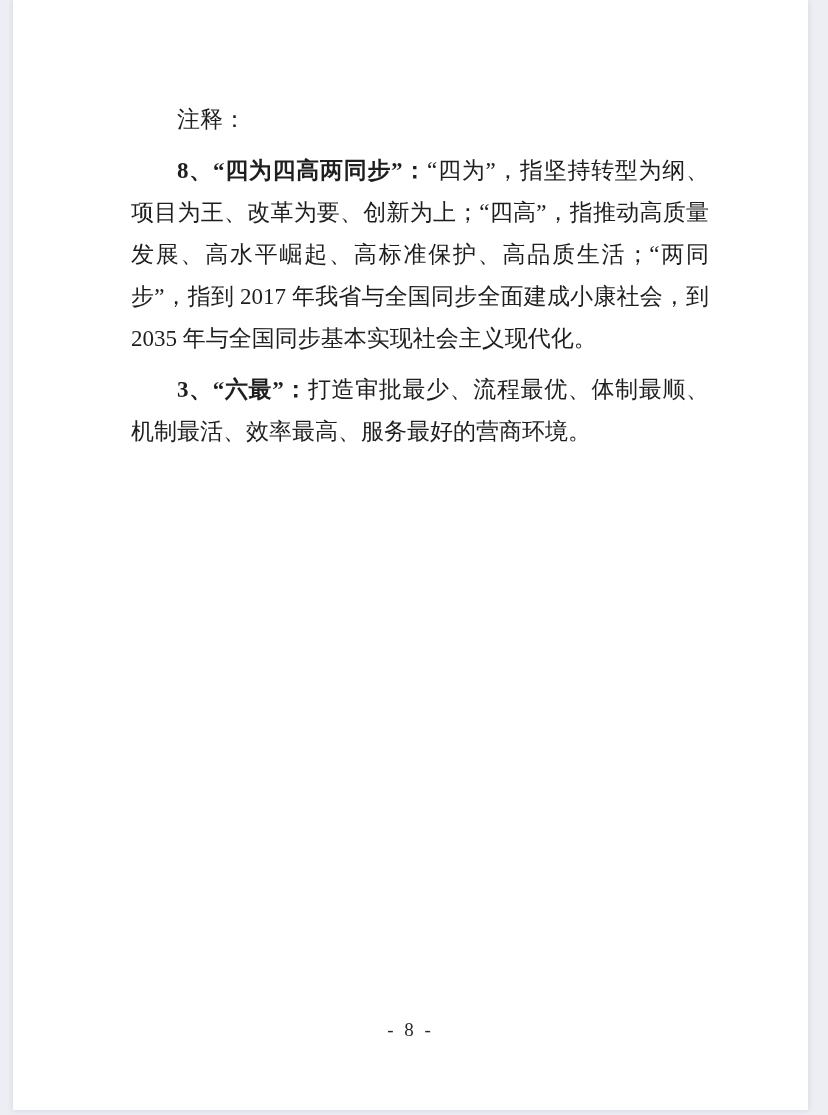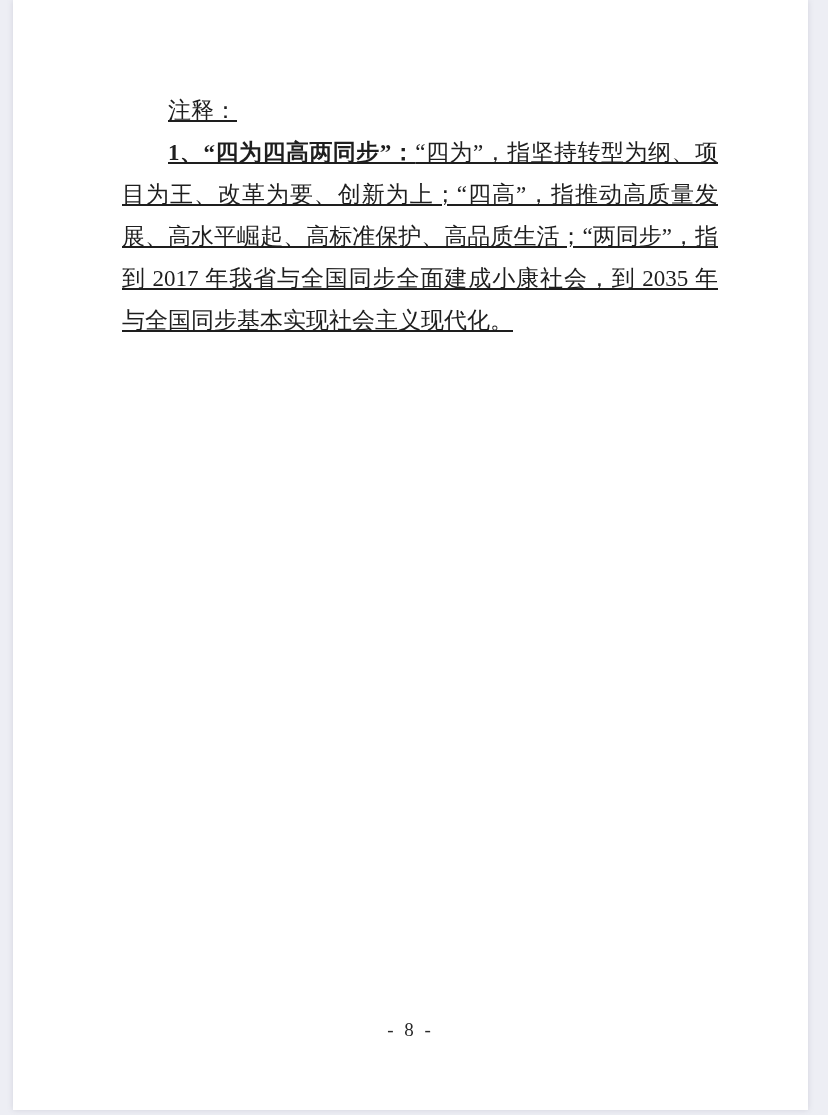--- a/index.html
+++ b/index.html
@@ -29,24 +29,23 @@
     right: 90px;
     top: 90px;
     color: #1e1e1e;
     font-size: 23px;
     line-height: 42px;
     text-align: justify;
     text-justify: inter-ideograph;
     word-break: break-all;
   }
   .content p {
-    margin: 0;
+    margin: 9px;
     padding: 0;
     text-indent: 2em;
-    text-decoration: underline;
   }
   .lead {
     font-weight: bold;
   }
   .pagenum {
     position: absolute;
     left: 0;
     right: 0;
     top: 1015px;
     height: 30px;
@@ -59,21 +58,22 @@
 </style>
 </head>
 <body>
 
 <div class="canvas">
   <div class="page">
 
     <div class="content">
       <p>注释：</p>
 
-      <p><span class="lead">1、“四为四高两同步”：</span><span>“四为”，指坚持转型为纲、项目为王、改革为要、创新为上；“四高”，指推动高质量发展、高水平崛起、高标准保护、高品质生活；“两同步”，指到 2017 年我省与全国同步全面建成小康社会，到 2035 年与全国同步基本实现社会主义现代化。</span></p>
+      <p><span class="lead">8、“四为四高两同步”：</span><span>“四为”，指坚持转型为纲、项目为王、改革为要、创新为上；“四高”，指推动高质量发展、高水平崛起、高标准保护、高品质生活；“两同步”，指到 2017 年我省与全国同步全面建成小康社会，到 2035 年与全国同步基本实现社会主义现代化。</span></p>
 
 
+      <p><span class="lead">3、“六最”：</span><span>打造审批最少、流程最优、体制最顺、机制最活、效率最高、服务最好的营商环境。</span></p>
     </div>
 
     <div class="pagenum">- 8 -</div>
 
   </div>
 </div>
 
 </body></html>

